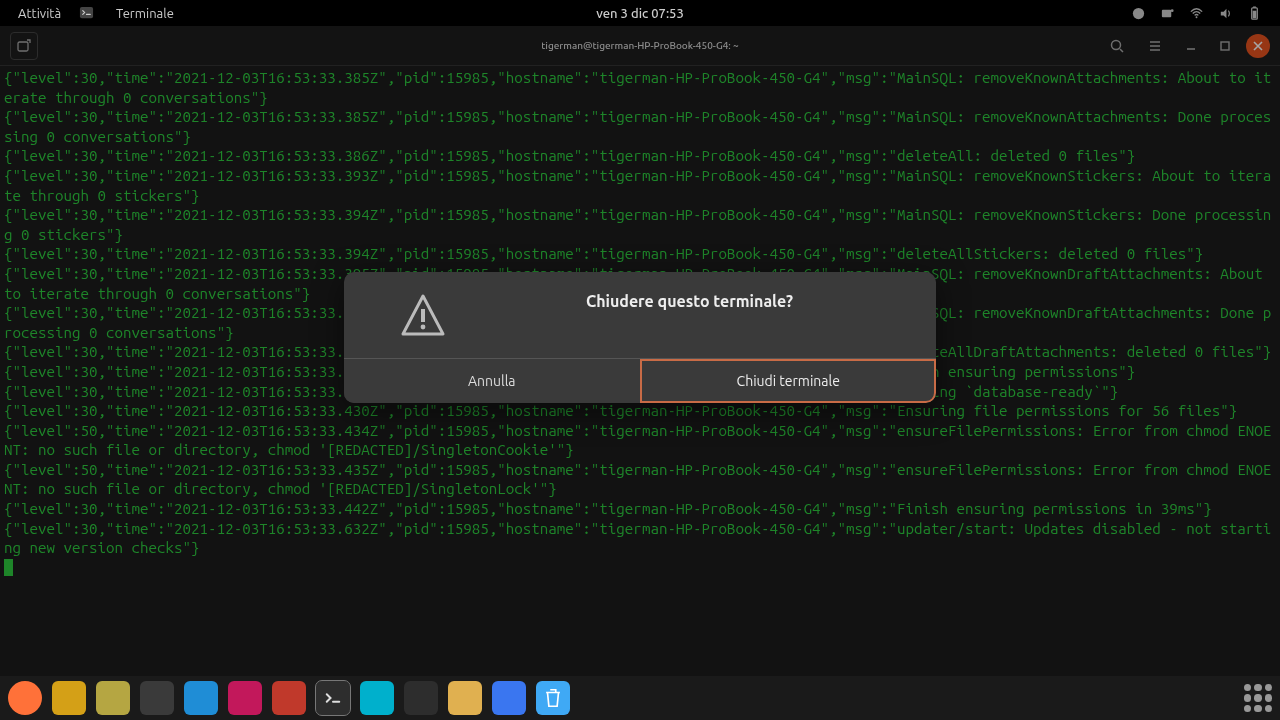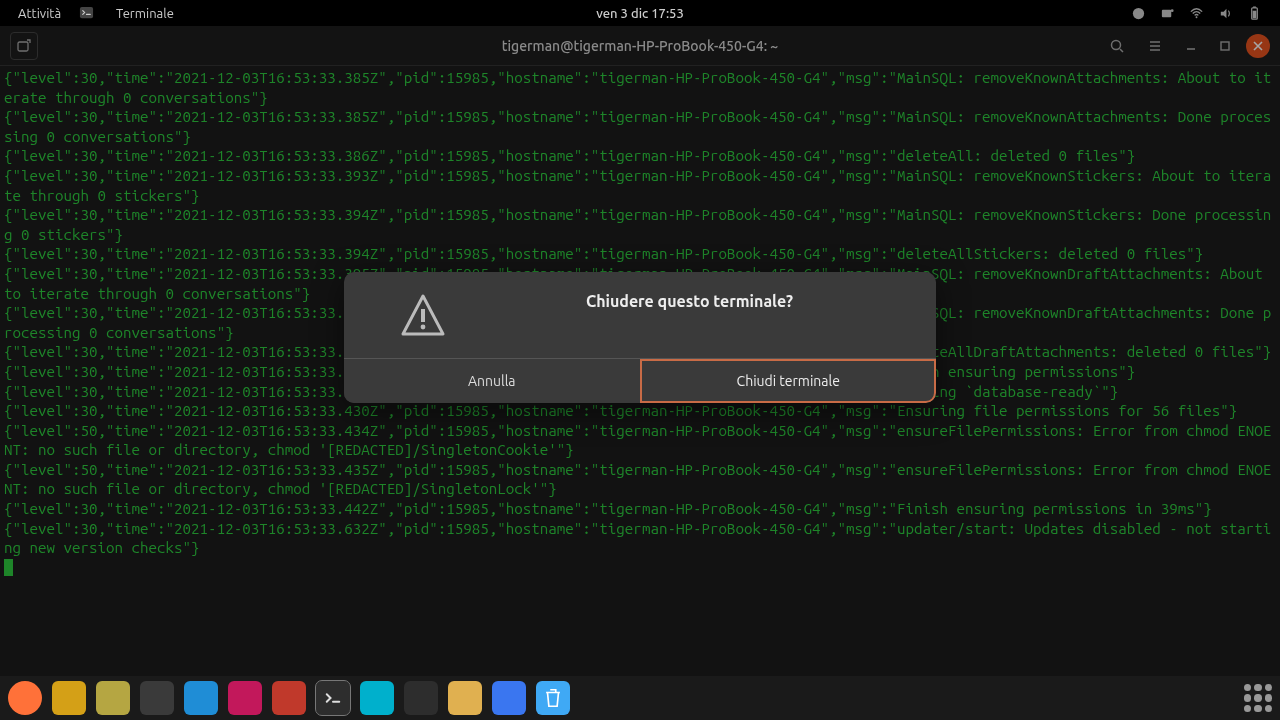--- a/index.html
+++ b/index.html
@@ -41,21 +41,21 @@
   background: #1c1c1c;
 }
 .window-header {
   height: 40px;
   background: #1e1e1e;
   border-bottom: 1px solid #333;
   display: flex;
   align-items: center;
   padding: 0 10px;
   color: #ccc;
-  font-size: 14px;
+  font-size: 10px;
 }
 .newtab {
   width: 28px; height: 28px;
   border: 1px solid #444;
   border-radius: 4px;
   display: flex; align-items: center; justify-content: center;
   color: #aaa;
 }
 .wtitle {
   position: absolute; left: 50%; transform: translateX(-50%);
@@ -167,21 +167,21 @@
     <span class="topbar-app">
       <span>
         <svg width="15" height="15" viewBox="0 0 16 16">
             <rect x="1" y="2" width="14" height="12" rx="2" fill="#444"></rect>
             <path d="M4 6l2 2-2 2M8 10h4" stroke="#ccc" stroke-width="1.2" fill="none" stroke-linecap="round"></path>
           </svg>
       </span>
       <span>Terminale</span>
     </span>
   </div>
-  <div class="topbar-center">ven 3 dic  17:53</div>
+  <div class="topbar-center">ven 3 dic  07:53</div>
   <div class="topbar-right">
     <span class="ind"><svg viewBox="0 0 16 16">
           <circle cx="8" cy="8" r="6" fill="#888"></circle>
         </svg></span>
     <span class="ind"><svg viewBox="0 0 16 16">
           <rect x="2" y="4" width="10" height="8" rx="1" fill="#888"></rect>
           <circle cx="13" cy="5" r="1.5" fill="#888"></circle>
         </svg></span>
     <span class="ind"><svg viewBox="0 0 16 16">
           <path d="M2 6c4-4 8-4 12 0M4 8c2.7-2.7 5.3-2.7 8 0M6 10c1.3-1.3 2.7-1.3 4 0" stroke="#888" stroke-width="1.5" fill="none"></path>

